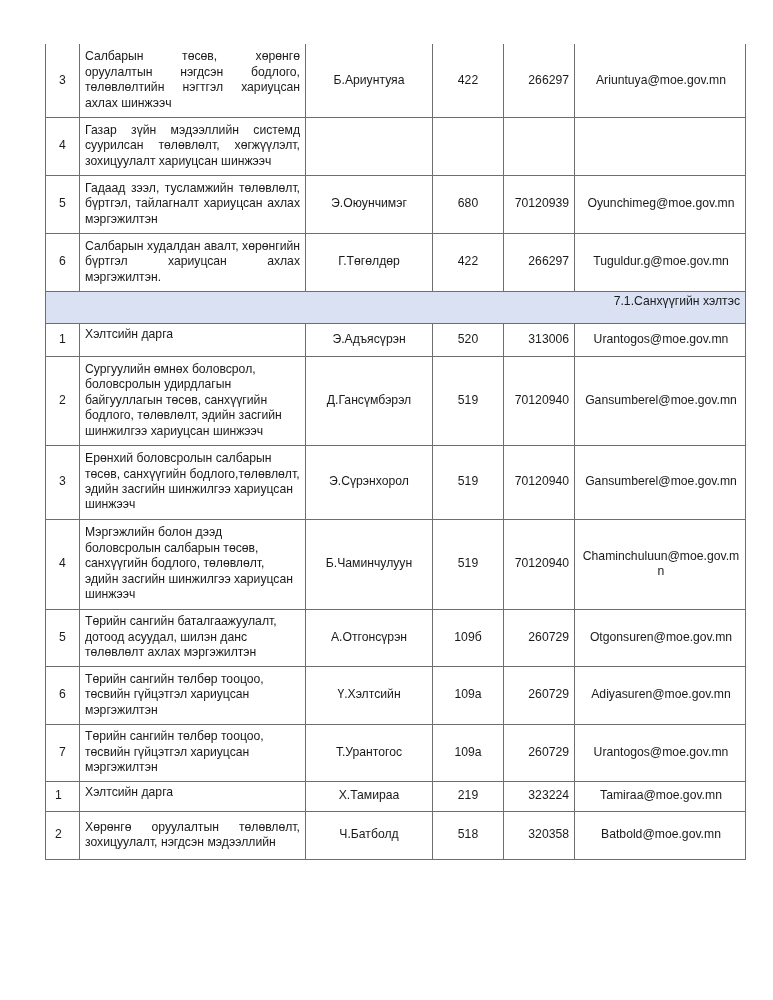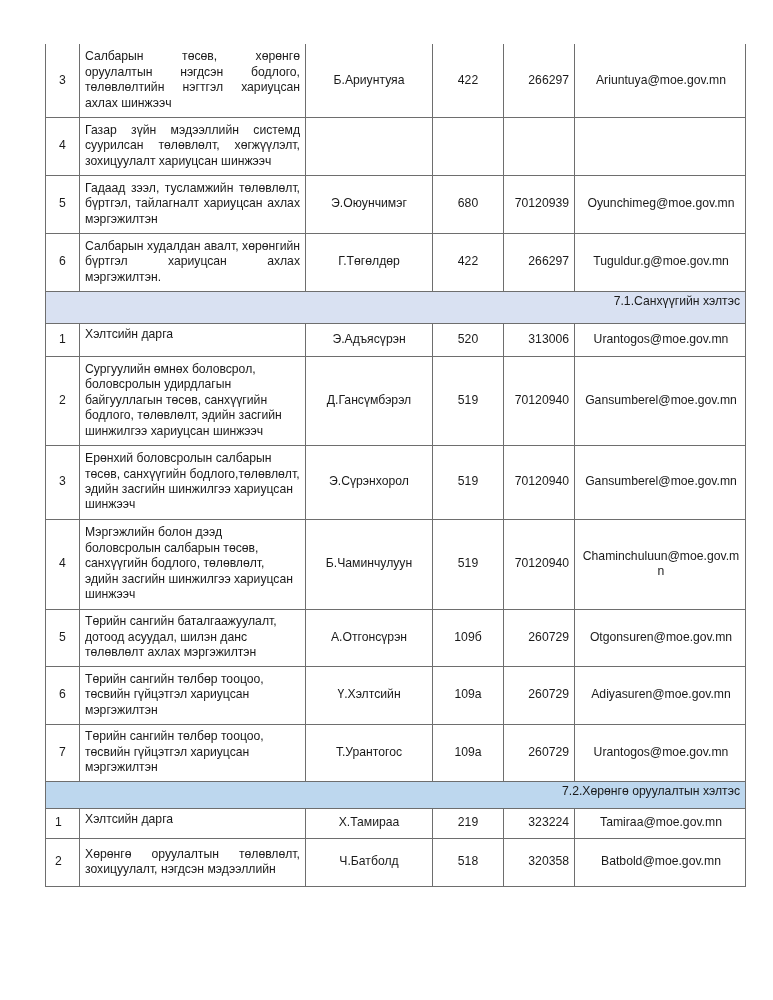--- a/index.html
+++ b/index.html
@@ -126,23 +126,20 @@
       </tr>
       <tr style="height:57px">
         <td class="c-num">7</td>
         <td class="c-desc ragged">Төрийн сангийн төлбөр тооцоо, төсвийн гүйцэтгэл хариуцсан мэргэжилтэн</td>
         <td class="c-name">Т.Урантогос</td>
         <td class="c-room">109а</td>
         <td class="c-phone">260729</td>
         <td class="c-email">Urantogos@moe.gov.mn</td>
       </tr>
 
-      <tr class="section s2" style="height:27px">
-        <td colspan="6">7.2.Хөрөнгө оруулалтын хэлтэс</td>
-      </tr>
       <tr style="height:30px">
         <td class="c-num left">1</td>
         <td class="c-desc ragged top">Хэлтсийн дарга</td>
         <td class="c-name">Х.Тамираа</td>
         <td class="c-room">219</td>
         <td class="c-phone center">323224</td>
         <td class="c-email center">Tamiraa@moe.gov.mn</td>
       </tr>
       <tr style="height:48px">
         <td class="c-num left">2</td>

